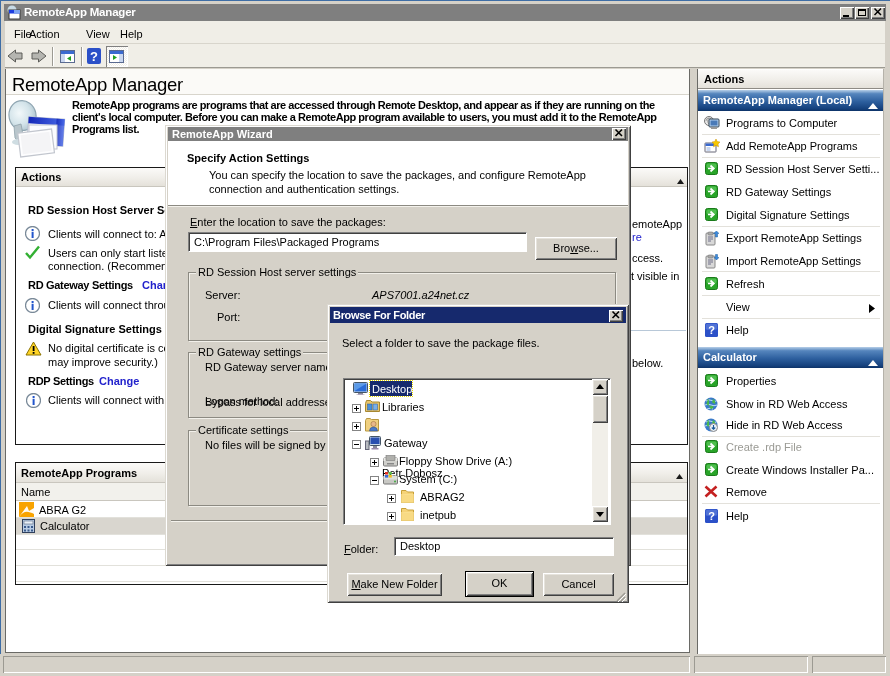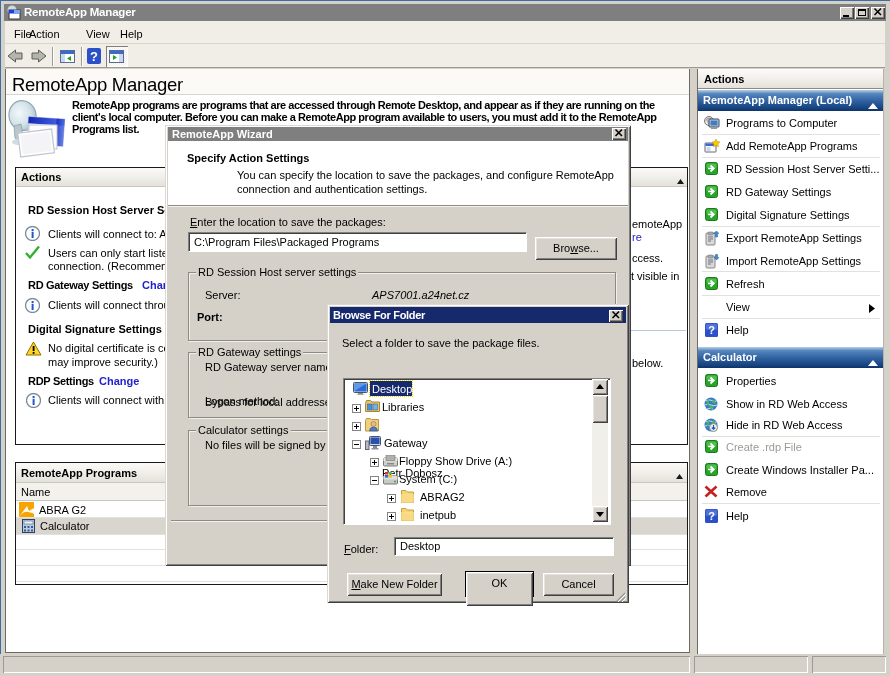--- a/index.html
+++ b/index.html
@@ -353,48 +353,48 @@
 <div class="abs win3d" style="left:165px;top:125px;width:466px;height:441px;"></div>
 <div class="abs" style="left:168px;top:127px;width:460px;height:14px;background:#7f7f7f;"></div>
 <div class="abs b" style="left:172px;top:128px;color:#fff;">RemoteApp Wizard</div>
 <div class="capbtn" style="left:612px;top:128px;width:14px;height:12px;">
     <svg width="12" height="10" style="position:absolute;left:1px;top:0px;">
       <path d="M2.5 1.5 L9 8 M9 1.5 L2.5 8" stroke="#000" stroke-width="1.6"></path>
     </svg>
   </div>
 <div class="abs" style="left:168px;top:141px;width:460px;height:64px;background:#fff;"></div>
 <div class="abs b" style="left:187px;top:152px;">Specify Action Settings</div>
-<div class="abs" style="left:209px;top:168px;line-height:14px;margin-left:28px;">You can specify the location to save the packages, and configure RemoteApp<br>connection and authentication settings.</div>
+<div class="abs" style="left:209px;top:168px;line-height:14px;">You can specify the location to save the packages, and configure RemoteApp<br>connection and authentication settings.</div>
 <div class="abs" style="left:168px;top:205px;width:460px;height:1px;background:#8c8a82;"></div>
 <div class="abs" style="left:168px;top:206px;width:460px;height:1px;background:#f4f2ec;"></div>
 
 <div class="abs" style="left:190px;top:216px;"><span style="text-decoration:underline;">E</span>nter the location to save the packages:</div>
 <div class="abs edit" style="left:188px;top:232px;width:339px;height:20px;">
     <div class="abs" style="left:5px;top:3px;">C:\Program Files\Packaged Programs</div>
   </div>
 <div class="abs btn" style="left:535px;top:237px;width:82px;height:23px;">
     <div class="abs" style="left:0;top:5px;width:82px;">Bro<span style="text-decoration:underline;">w</span>se...</div>
   </div>
 
 <div class="abs groupbox" style="left:188px;top:272px;width:428px;height:69px;">
 <div class="gblabel">RD Session Host server settings</div>
 <div class="abs" style="left:16px;top:16px;">Server:</div>
 <div class="abs" style="left:183px;top:16px;font-style:italic;">APS7001.a24net.cz</div>
-<div class="abs" style="left:8px;top:38px;font-weight:bold;">Port:</div>
+<div class="abs" style="left:28px;top:38px;">Port:</div>
 </div>
 
 <div class="abs groupbox" style="left:188px;top:352px;width:428px;height:66px;">
 <div class="gblabel">RD Gateway settings</div>
 <div class="abs" style="left:16px;top:8px;">RD Gateway server name:</div>
 <div class="abs" style="left:16px;top:26px;margin-top:16px;">Logon method:</div>
 <div class="abs" style="left:16px;top:43px;">Bypass for local addresses:</div>
 </div>
 
 <div class="abs groupbox" style="left:188px;top:430px;width:428px;height:76px;">
-<div class="gblabel">Calculator settings</div>
+<div class="gblabel">Certificate settings</div>
 <div class="abs" style="left:16px;top:8px;white-space:nowrap;">No files will be signed by a certificate</div>
 </div>
 
 <div class="abs" style="left:171px;top:520px;width:454px;height:1px;background:#8c8a82;"></div>
 <div class="abs" style="left:171px;top:521px;width:454px;height:1px;background:#f4f2ec;"></div>
 
 <div class="abs win3d" style="left:327px;top:304px;width:302px;height:299px;"></div>
 <div class="abs" style="left:330px;top:307px;width:296px;height:16px;background:#16296d;"></div>
 <div class="abs b" style="left:333px;top:309px;color:#fff;letter-spacing:-0.3px;">Browse For Folder</div>
 <div class="capbtn" style="left:609px;top:310px;width:14px;height:12px;">
@@ -519,21 +519,21 @@
 
 <div class="abs" style="left:344px;top:543px;"><span style="text-decoration:underline;">F</span>older:</div>
 <div class="abs edit" style="left:394px;top:537px;width:220px;height:19px;">
     <div class="abs" style="left:5px;top:2px;">Desktop</div>
   </div>
 
 <div class="abs btn" style="left:347px;top:573px;width:95px;height:23px;">
     <div class="abs" style="left:0;top:5px;width:95px;"><span style="text-decoration:underline;">M</span>ake New Folder</div>
   </div>
 <div class="abs" style="left:465px;top:571px;width:69px;height:26px;background:#000;"></div>
-<div class="abs btn" style="left:466px;top:572px;width:67px;height:34px;">
+<div class="abs btn" style="left:466px;top:572px;width:67px;height:24px;">
     <div class="abs" style="left:0;top:5px;width:67px;">OK</div>
   </div>
 <div class="abs btn" style="left:543px;top:573px;width:71px;height:23px;">
     <div class="abs" style="left:0;top:5px;width:71px;">Cancel</div>
   </div>
 <div class="abs" style="left:616px;top:592px;"><svg width="10" height="10">
       <path d="M9 1 L1 9 M9 5 L5 9" stroke="#9c9a92" stroke-width="1.4"></path>
       <path d="M10 2 L2 10 M10 6 L6 10" stroke="#fff" stroke-width="1"></path>
     </svg></div>
 

